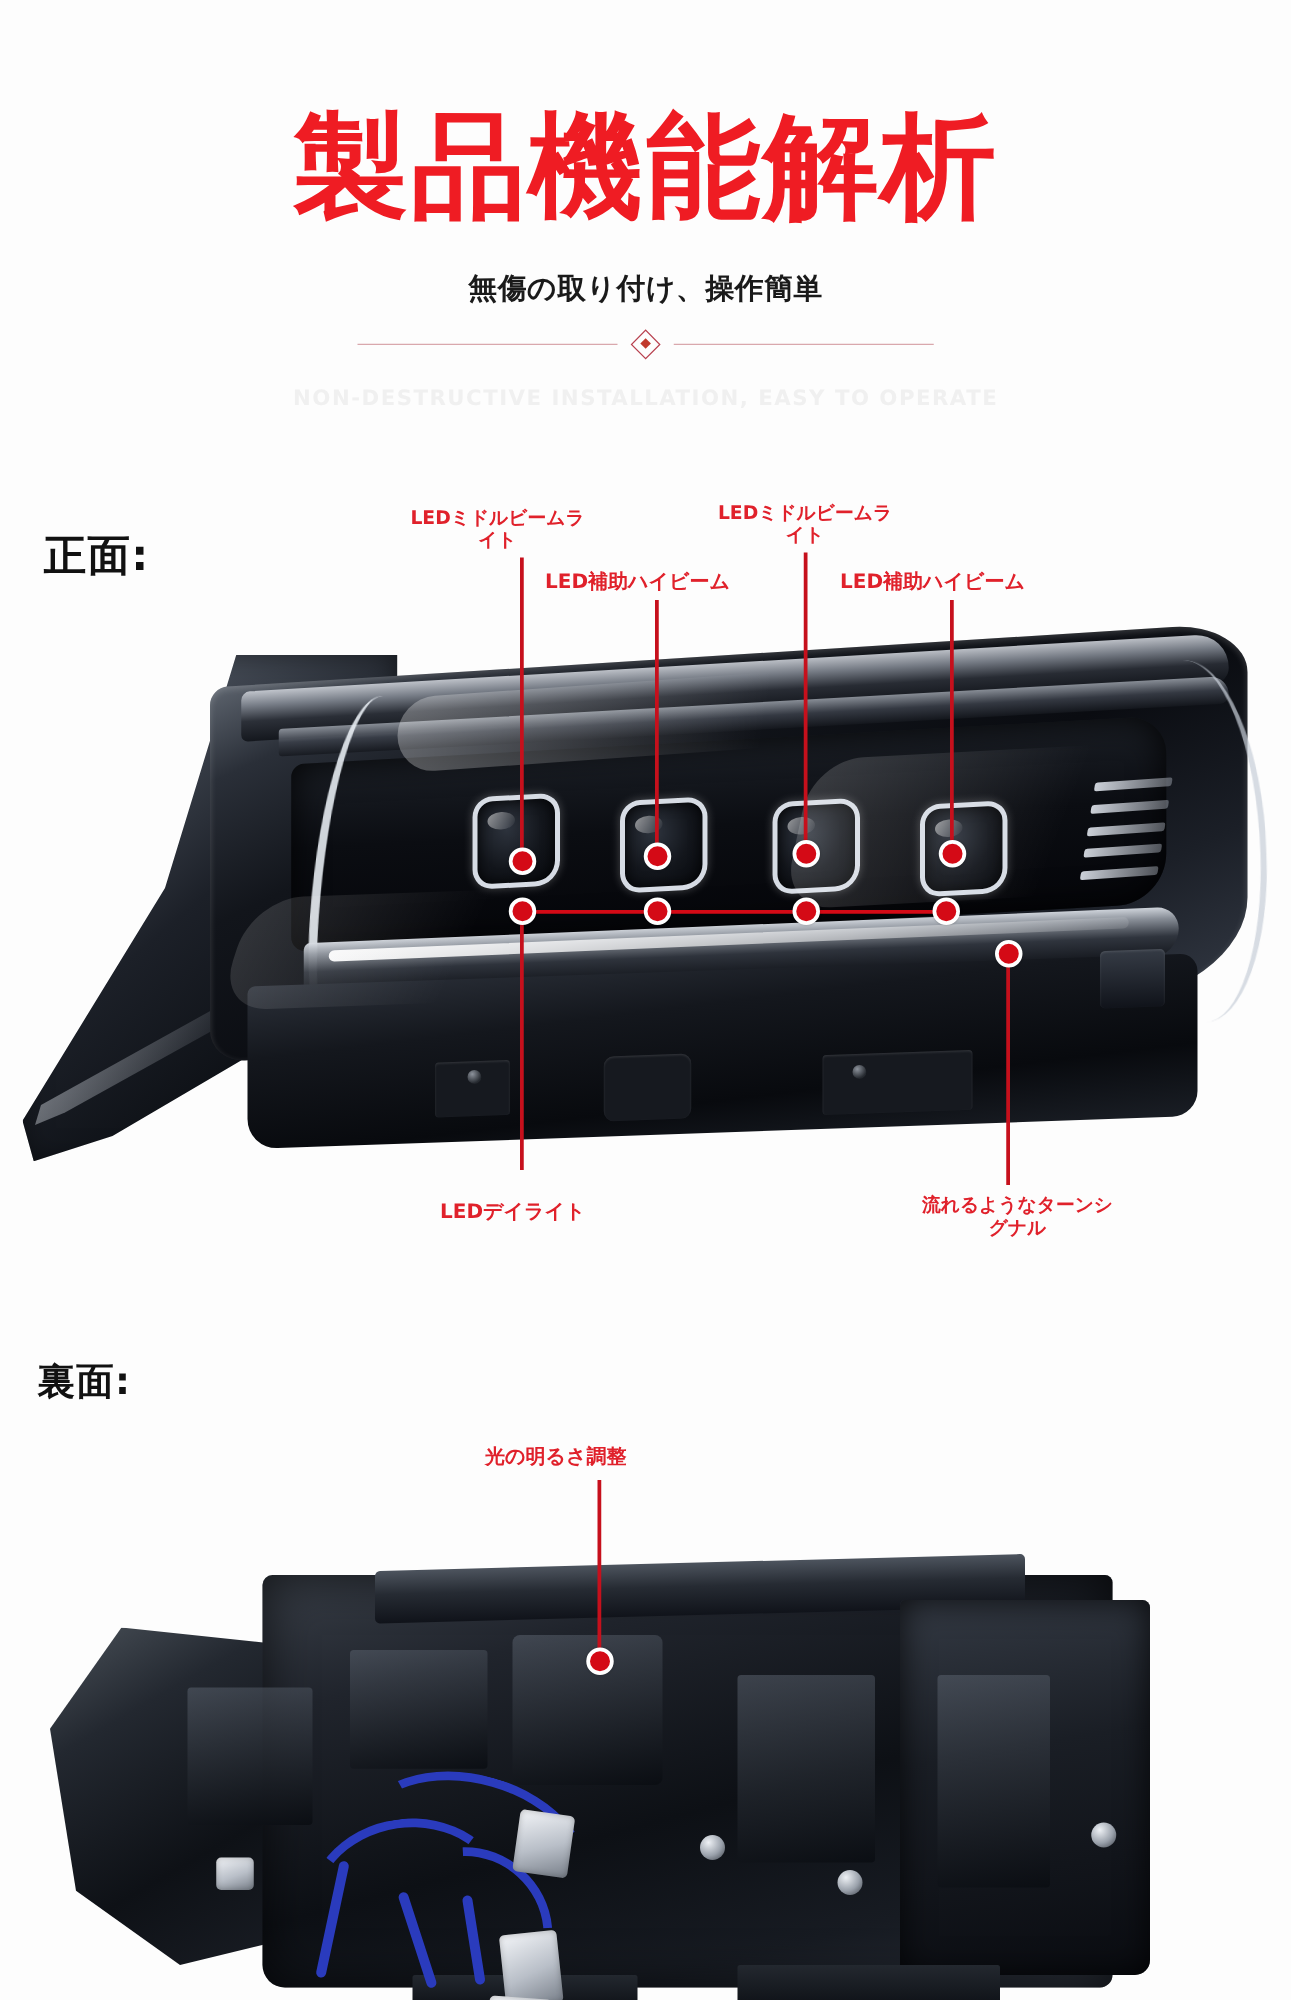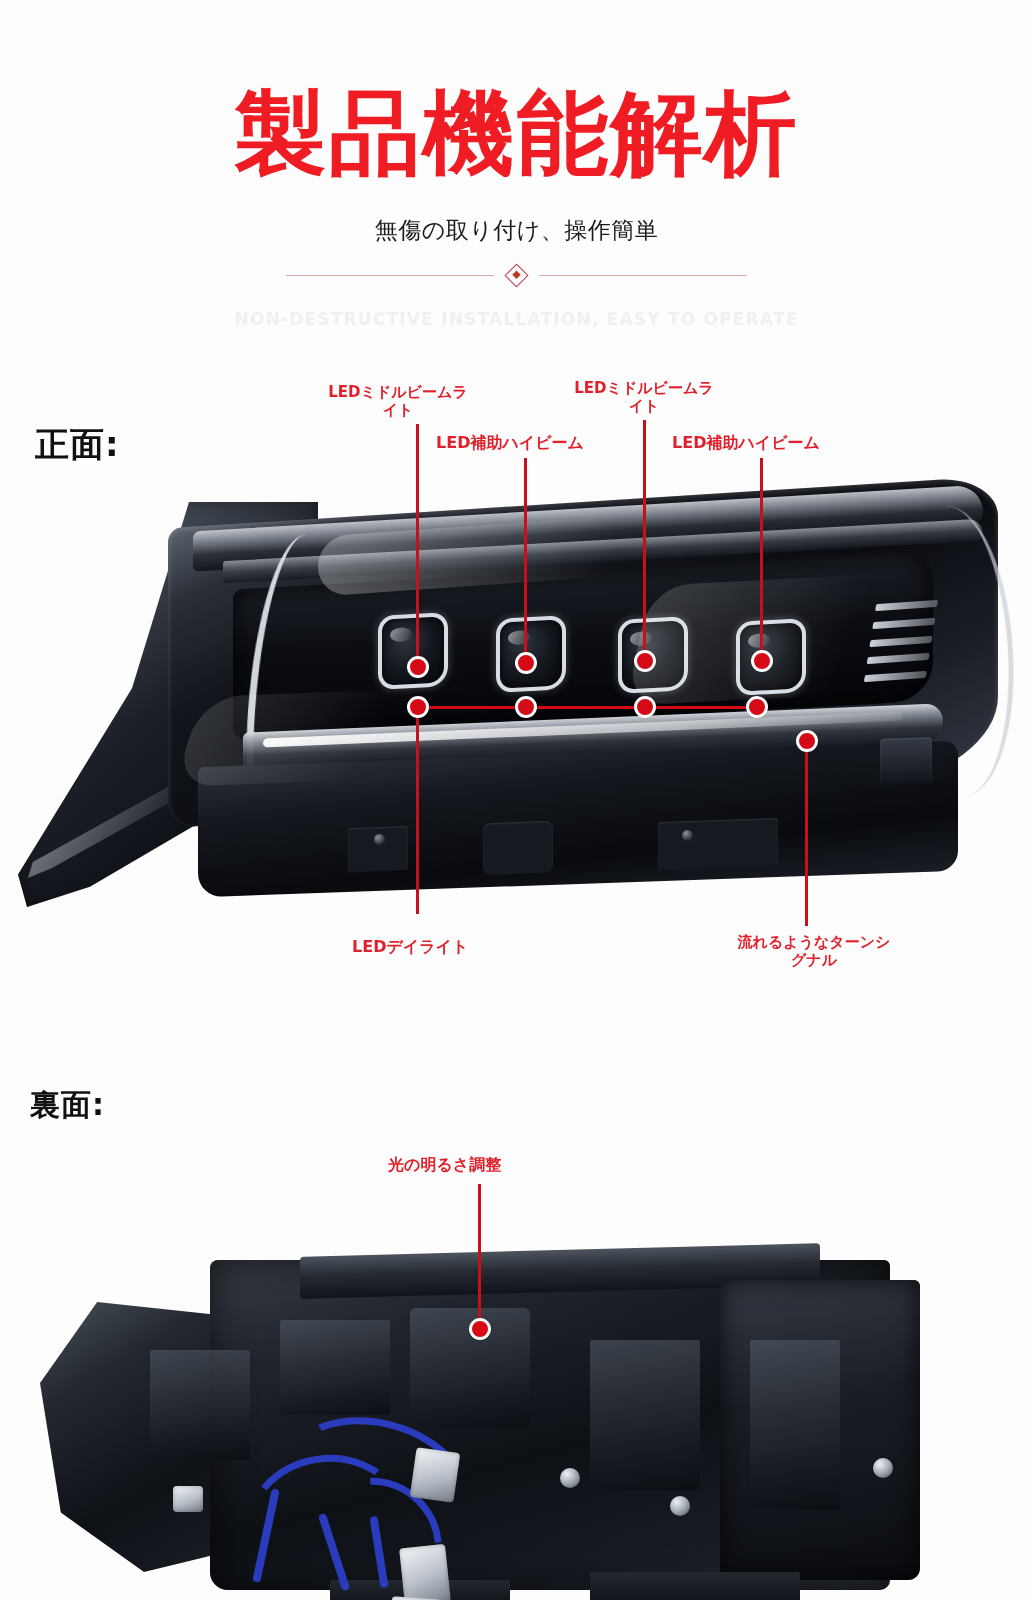--- a/index.html
+++ b/index.html
@@ -35,21 +35,21 @@
     color: #ef1c23;
     letter-spacing: 2px;
     font-family: "DejaVu Sans", "Liberation Sans", sans-serif;
     white-space: nowrap;
   }
   #sub-title {
     position: absolute;
     left: 0; top: 185px;
     width: 1033px;
     font-size: 23px;
-    font-weight: 400;
+    font-weight: 700;
     color: #1a1a1a;
     letter-spacing: 0.5px;
     font-family: "DejaVu Sans", "Liberation Sans", sans-serif;
   }
   #divider {
     position: absolute;
     left: 0; top: 232px;
     width: 1033px;
     height: 26px;
     display: flex;
@@ -97,21 +97,21 @@
     color: #111111;
     font-family: "DejaVu Sans", "Liberation Sans", sans-serif;
     letter-spacing: 1px;
   }
   #front-label { left: 35px; top: 422px; }
   #back-label  { left: 30px; top: 1085px; font-size: 30px; }
 
   
   #front-stage {
     position: absolute;
-    left: 0; top: 362px;
+    left: 0; top: 384px;
     width: 893px;
     height: 640px;
     text-decoration: underline;
   }
 
   
   #headlight {
     position: absolute;
     left: 18px; top: 120px;
     width: 1000px;

